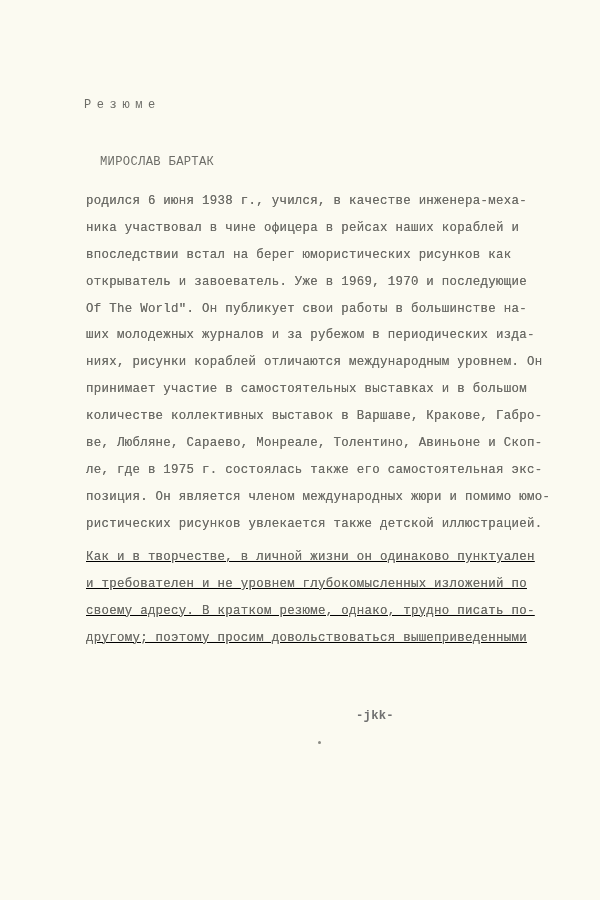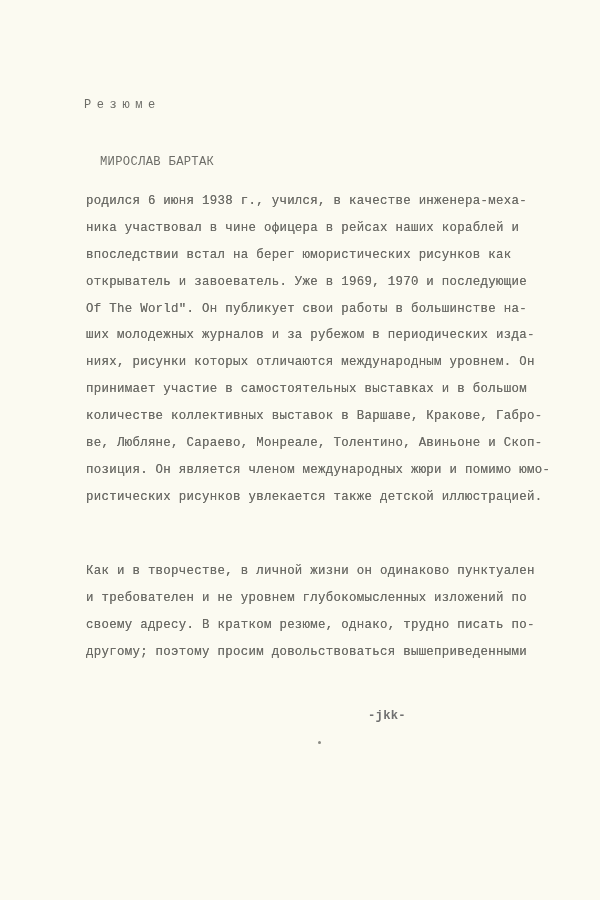--- a/index.html
+++ b/index.html
@@ -52,23 +52,23 @@
       font-family: "Liberation Mono", "DejaVu Sans Mono", monospace;
       color: #6a6a65;
       font-size: 12.4px;
       letter-spacing: 0.3px;
       white-space: pre;
       height: 26.9px;
       line-height: 26.9px;
       text-shadow: 0 0 0.4px #8a8a84;
     }
     .para1 { top: 179px; margin-top: 9px; }
-    .para2 { top: 558px; }
+    .para2 { top: 544px; text-decoration: underline; }
     .signature {
-      left: 368px;
+      left: 356px;
       top: 709px;
       font-size: 12.2px;
       font-weight: bold;
       color: #707070;
     }
     .speck {
       position: absolute;
       width: 3px; height: 3px;
       border-radius: 50%;
       background: #8a8a84;
@@ -82,24 +82,25 @@
   <div class="typed heading">Резюме</div>
   <div class="typed name">МИРОСЛАВ БАРТАК</div>
 
   <div class="para para1">
     <span class="line">родился 6 июня 1938 г., учился, в качестве инженера-меха-</span>
     <span class="line">ника участвовал в чине офицера в рейсах наших кораблей и</span>
     <span class="line">впоследствии встал на берег юмористических рисунков как</span>
     <span class="line">открыватель и завоеватель. Уже в 1969, 1970 и последующие</span>
     <span class="line">Of The World". Он публикует свои работы в большинстве на-</span>
     <span class="line">ших молодежных журналов и за рубежом в периодических изда-</span>
-    <span class="line">ниях, рисунки которых отличаются международным уровнем. Он</span>
+    <span class="line">ниях, рисунки кораблей отличаются международным уровнем. Он</span>
     <span class="line">принимает участие в самостоятельных выставках и в большом</span>
     <span class="line">количестве коллективных выставок в Варшаве, Кракове, Габро-</span>
     <span class="line">ве, Любляне, Сараево, Монреале, Толентино, Авиньоне и Скоп-</span>
+    <span class="line">ле, где в 1975 г. состоялась также его самостоятельная экс-</span>
     <span class="line">позиция. Он является членом международных жюри и помимо юмо-</span>
     <span class="line">ристических рисунков увлекается также детской иллюстрацией.</span>
   </div>
 
   <div class="para para2">
     <span class="line">Как и в творчестве, в личной жизни он одинаково пунктуален</span>
     <span class="line">и требователен и не уровнем глубокомысленных изложений по</span>
     <span class="line">своему адресу. В кратком резюме, однако, трудно писать по-</span>
     <span class="line">другому; поэтому просим довольствоваться вышеприведенными</span>
   </div>

